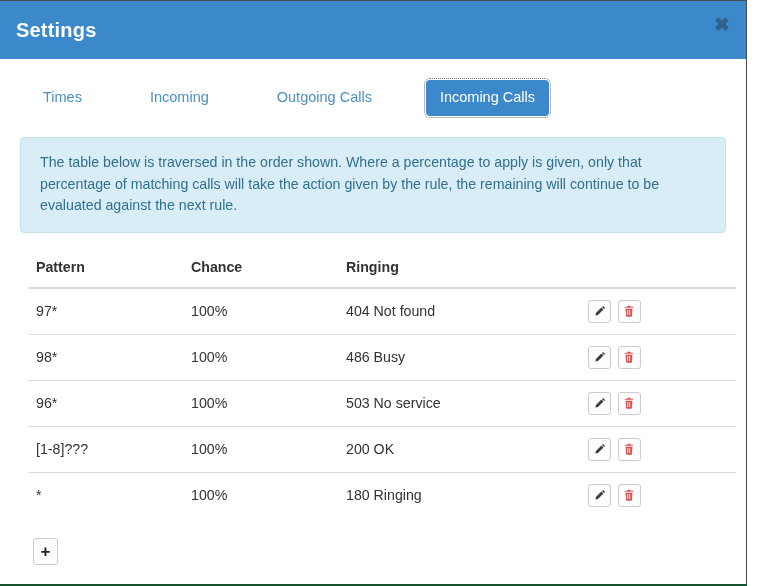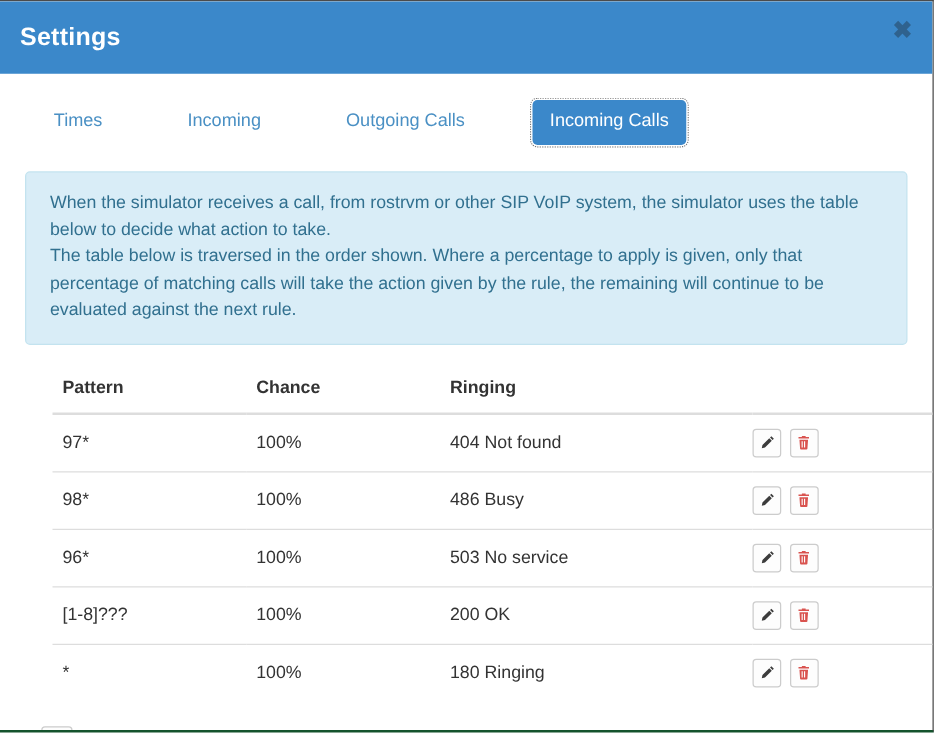--- a/index.html
+++ b/index.html
@@ -99,21 +99,21 @@
     font-size: 14.2px;
     line-height: 1.52;
     margin-bottom: 21px;
   }
   #alert-info p { margin: 0; }
 
   
   #rules-table {
     width: 708px;
     border-collapse: collapse;
-    margin-left: 22px;
+    margin-left: 8px;
     font-size: 14.2px;
     color: #333333;
   }
   #rules-table th {
     text-align: left;
     font-weight: bold;
     padding: 5px 8px 12px 8px;
     border-bottom: 2px solid #dddddd;
     color: #333333;
     font-size: 14.2px;
@@ -184,21 +184,20 @@
   <div id="modal-body">
 
     <div id="tabs">
       <a class="tab">Times</a>
       <a class="tab">Incoming</a>
       <a class="tab">Outgoing Calls</a>
       <a class="tab active">Incoming Calls</a>
     </div>
 
     <div id="alert-info">
-      <p>When the simulator receives a call, from rostrvm or other SIP VoIP system, the simulator uses the table below to decide what action to take.</p>
       <p>The table below is traversed in the order shown. Where a percentage to apply is given, only that percentage of matching calls will take the action given by the rule, the remaining will continue to be evaluated against the next rule.</p>
     </div>
 
     <table id="rules-table">
       <thead>
         <tr>
           <th class="col-pattern">Pattern</th>
           <th class="col-chance">Chance</th>
           <th class="col-action">Ringing</th>
           <th class="col-ops"></th>

